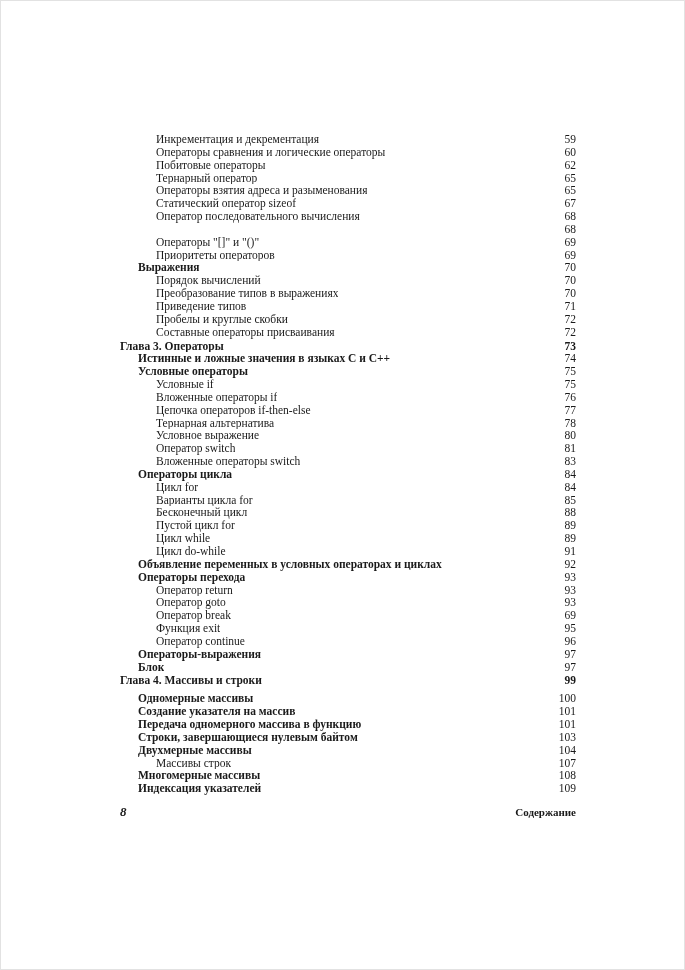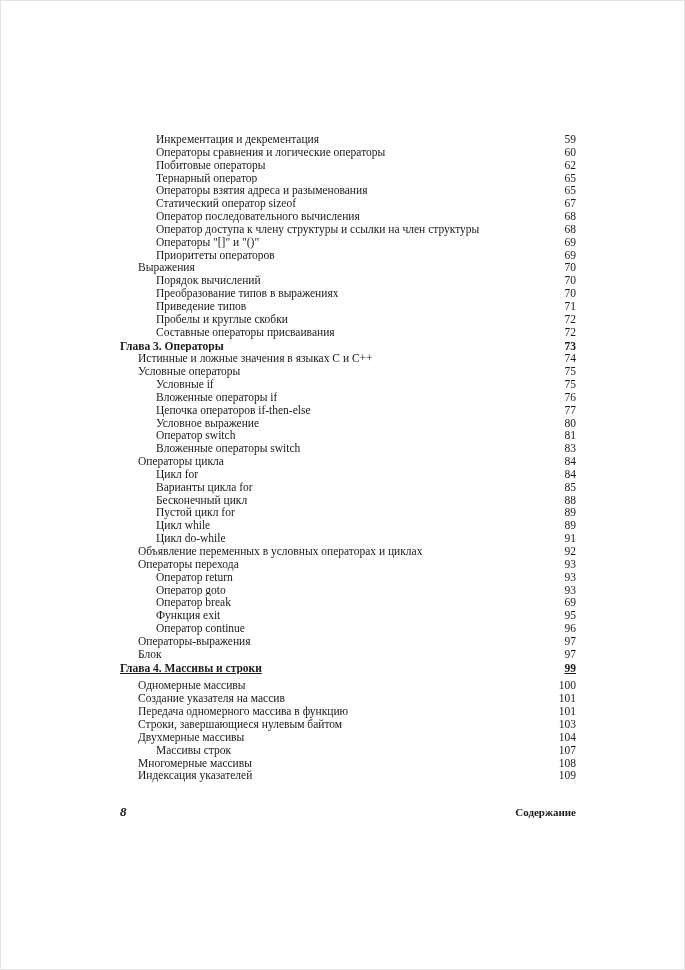--- a/index.html
+++ b/index.html
@@ -29,24 +29,24 @@
   }
   .row {
     display: flex;
     align-items: baseline;
     font-size: 11.5px;
     line-height: 12.85px;
     white-space: nowrap;
   }
   .row .title { flex: 0 1 auto; overflow: hidden; }
   .row .pnum  { margin-left: auto; padding-left: 8px; }
-  .level-1 .title { padding-left: 18px; }
+  .level-1 .title { padding-left: 18px; font-weight: bold; }
   .level-2 .title { padding-left: 36px; }
   .chapter { font-weight: bold; margin-top: 1px; }
-  .space-after { margin-bottom: 5px; text-decoration: underline; }
+  .space-after { margin-bottom: 5px; }
   .footer {
     position: absolute;
     left: 120px;
     top: 804px;
     width: 456px;
     display: flex;
     align-items: baseline;
   }
   .footer .pageno {
     font-weight: bold;
@@ -87,21 +87,20 @@
     </div>
     <div class="row level-2">
       <span class="title">Статический оператор sizeof</span>
       <span class="pnum">67</span>
     </div>
     <div class="row level-2">
       <span class="title">Оператор последовательного вычисления</span>
       <span class="pnum">68</span>
     </div>
     <div class="row level-2">
-      <span class="title">Оператор доступа к члену структуры и ссылки на член структуры</span>
       <span class="pnum">68</span>
     </div>
     <div class="row level-2">
       <span class="title">Операторы "[]" и "()"</span>
       <span class="pnum">69</span>
     </div>
     <div class="row level-2">
       <span class="title">Приоритеты операторов</span>
       <span class="pnum">69</span>
     </div>
@@ -145,20 +144,24 @@
       <span class="title">Условные if</span>
       <span class="pnum">75</span>
     </div>
     <div class="row level-2">
       <span class="title">Вложенные операторы if</span>
       <span class="pnum">76</span>
     </div>
     <div class="row level-2">
       <span class="title">Цепочка операторов if-then-else</span>
       <span class="pnum">77</span>
+    </div>
+    <div class="row level-2">
+      <span class="title">Тернарная альтернатива</span>
+      <span class="pnum">78</span>
     </div>
     <div class="row level-2">
       <span class="title">Условное выражение</span>
       <span class="pnum">80</span>
     </div>
     <div class="row level-2">
       <span class="title">Оператор switch</span>
       <span class="pnum">81</span>
     </div>
     <div class="row level-2">

